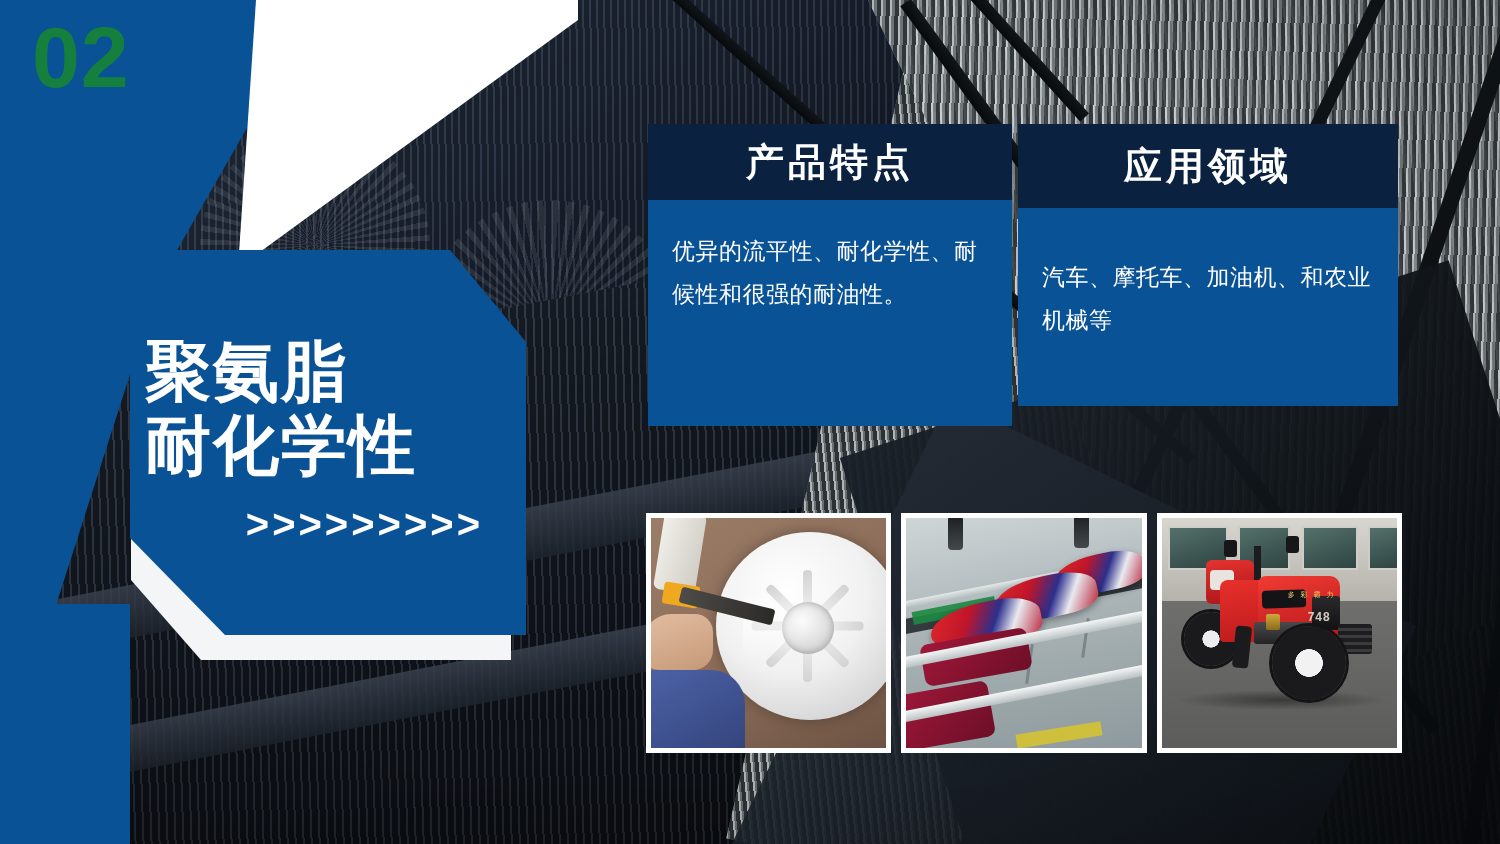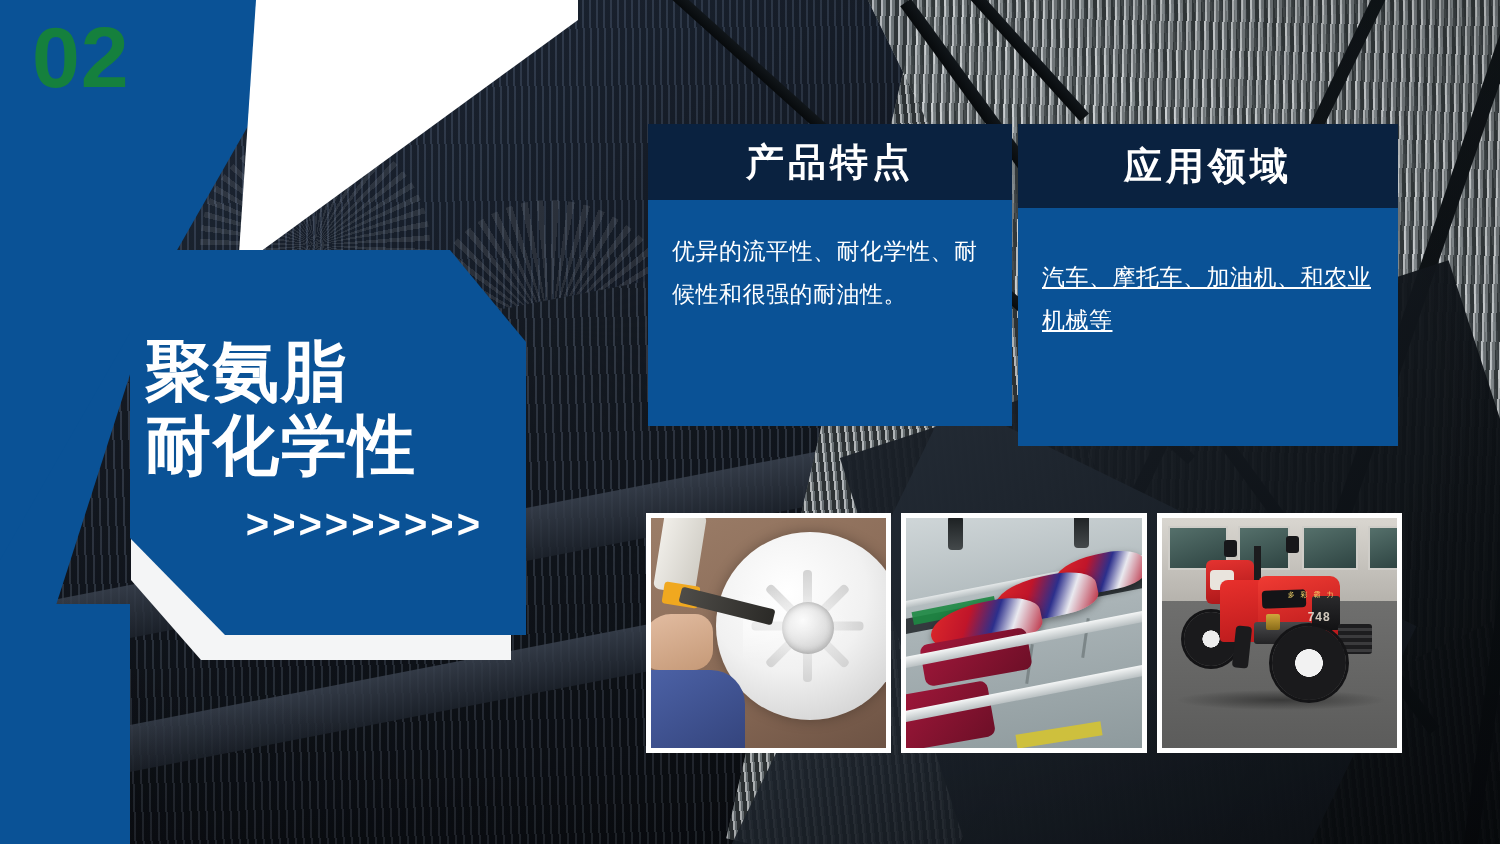--- a/index.html
+++ b/index.html
@@ -168,21 +168,21 @@
     font-size:23px; line-height:1.85; letter-spacing:.5px;
   }
   .card-body .para { padding:30px 24px 0 24px; }
 
   #card-features { left:648px; top:124px; width:364px; }
   #card-features .card-head { height:76px; }
   #card-features .card-body { height:226px; }
 
   #card-apps { left:1018px; top:124px; width:380px; }
   #card-apps .card-head { height:84px; }
-  #card-apps .card-body { height:238px;text-decoration:underline; }
+  #card-apps .card-body { height:198px; }
   #card-apps .card-body .para { padding-top:48px; }
 
   
   .photos { position:absolute; left:646px; top:513px; width:756px; height:240px; display:flex; gap:10px; }
   .photo {
     flex:1; background:#fff; padding:5px;
     overflow:hidden; position:relative;
   }
   .photo-inner { position:relative; width:100%; height:100%; overflow:hidden; }
 

